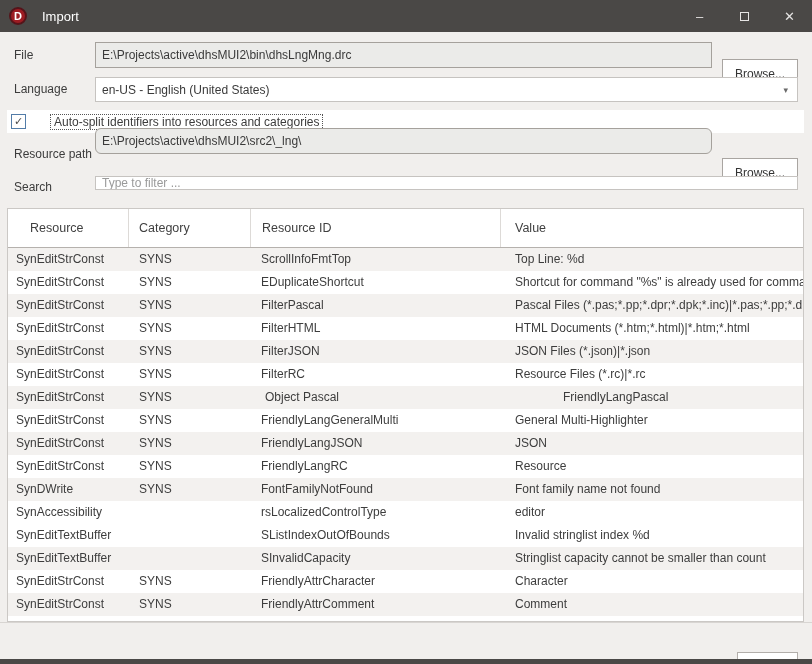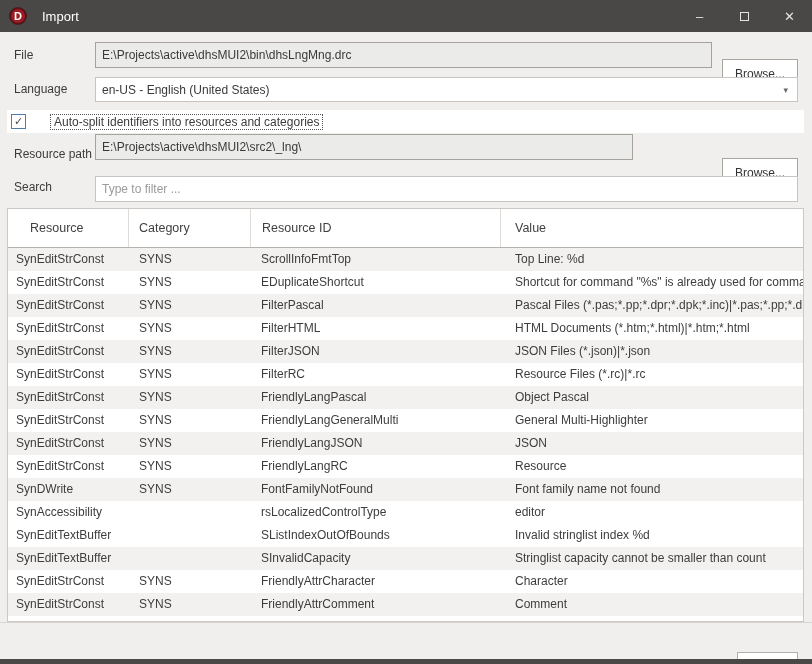--- a/index.html
+++ b/index.html
@@ -35,25 +35,25 @@
   #lang-combo { left:95px; top:45px; width:703px; height:25px; }
   #lang-arrow { margin-left:auto; padding-right:9px; color:#6a6a6a; font-size:9px; }
 
   #check-band { position:absolute; left:7px; top:78px; width:797px; height:23px; background:#fff;
     display:flex; align-items:center; }
   #checkbox { width:15px; height:15px; border:1px solid #527ca8; background:#fff; margin-left:4px;
     display:flex; align-items:center; justify-content:center; font-size:11px; color:#4a4a4a; cursor:default; }
   #check-label { font-size:12px; color:#3c3c3c; margin-left:24px; border:1px dotted #555; padding:0 3px; }
 
   #rp-label { left:14px; top:115px; }
-  #rp-input { left:95px; top:102px; width:538px; height:26px; }
+  #rp-input { left:95px; top:96px; width:617px; height:26px;border-radius:6px; }
   #rp-browse { left:722px; top:108px; width:76px; height:29px; }
 
   #search-label { left:14px; top:148px; }
-  #search-input { left:95px; top:144px; width:703px; height:26px; }
+  #search-input { left:95px; top:144px; width:703px; height:14px; }
   #search-input .ph { color:#9a9a9a; }
 
   
   #table { position:absolute; left:7px; top:176px; width:797px; height:414px;
     border:1px solid #cbc8c5; background:#fff; overflow:hidden; }
   .thead { display:flex; height:39px; background:#fff; border-bottom:1px solid #b5b1ad; }
   .hcell { font-size:12.5px; color:#3f3f3f; display:flex; align-items:center; }
   .hcell.c0 { width:121px; padding-left:22px; border-right:1px solid #dddad7; }
   .hcell.c1 { width:122px; padding-left:10px; border-right:1px solid #dddad7; }
   .hcell.c2 { width:250px; padding-left:11px; border-right:1px solid #dddad7; }
@@ -160,22 +160,22 @@
         </div>
         <div class="trow even">
           <div class="tcell c0">SynEditStrConst</div>
           <div class="tcell c1">SYNS</div>
           <div class="tcell c2">FilterRC</div>
           <div class="tcell c3">Resource Files (*.rc)|*.rc</div>
         </div>
         <div class="trow odd">
           <div class="tcell c0">SynEditStrConst</div>
           <div class="tcell c1">SYNS</div>
+          <div class="tcell c3">Object Pascal</div>
           <div class="tcell c2">FriendlyLangPascal</div>
-          <div class="tcell c3">Object Pascal</div>
         </div>
         <div class="trow even">
           <div class="tcell c0">SynEditStrConst</div>
           <div class="tcell c1">SYNS</div>
           <div class="tcell c2">FriendlyLangGeneralMulti</div>
           <div class="tcell c3">General Multi-Highlighter</div>
         </div>
         <div class="trow odd">
           <div class="tcell c0">SynEditStrConst</div>
           <div class="tcell c1">SYNS</div>

